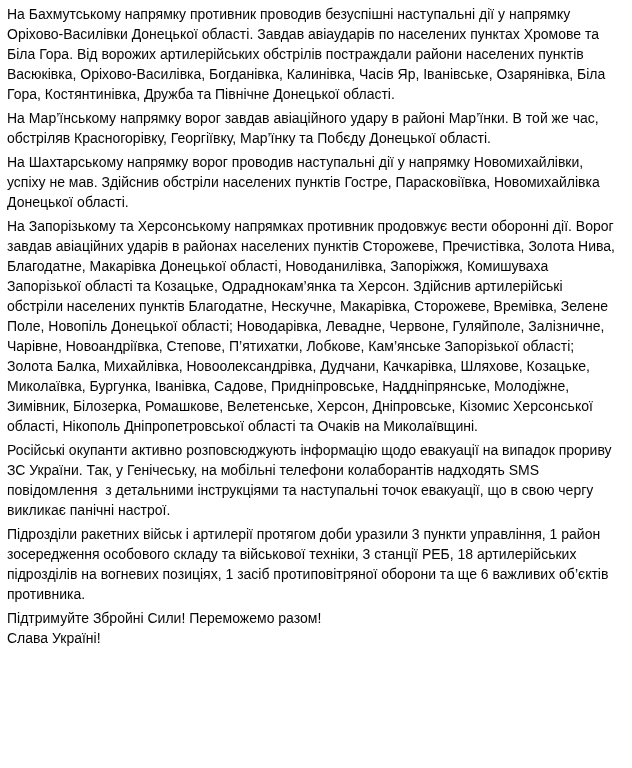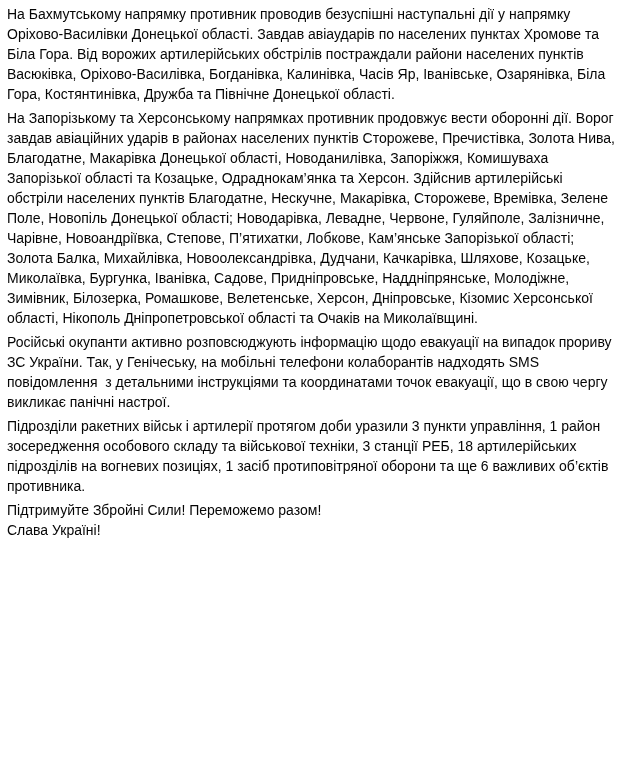--- a/index.html
+++ b/index.html
@@ -22,18 +22,20 @@
     margin: 0 0 4px 0;
     white-space: pre-wrap; 
     word-wrap: break-word;
   }
 </style>
 </head>
 <body>
 
 <div class="post-body">
   <p>На Бахмутському напрямку противник проводив безуспішні наступальні дії у напрямку Оріхово-Василівки Донецької області. Завдав авіаударів по населених пунктах Хромове та Біла Гора. Від ворожих артилерійських обстрілів постраждали райони населених пунктів Васюківка, Оріхово-Василівка, Богданівка, Калинівка, Часів Яр, Іванівське, Озарянівка, Біла Гора, Костянтинівка, Дружба та Північне Донецької області.</p>
+  <p>На Мар’їнському напрямку ворог завдав авіаційного удару в районі Мар’їнки. В той же час, обстріляв Красногорівку, Георгіївку, Мар’їнку та Побєду Донецької області.</p>
+  <p>На Шахтарському напрямку ворог проводив наступальні дії у напрямку Новомихайлівки, успіху не мав. Здійснив обстріли населених пунктів Гостре, Парасковіївка, Новомихайлівка Донецької області.</p>
   <p>На Запорізькому та Херсонському напрямках противник продовжує вести оборонні дії. Ворог завдав авіаційних ударів в районах населених пунктів Сторожеве, Пречистівка, Золота Нива, Благодатне, Макарівка Донецької області, Новоданилівка, Запоріжжя, Комишуваха Запорізької області та Козацьке, Одраднокам’янка та Херсон. Здійснив артилерійські обстріли населених пунктів Благодатне, Нескучне, Макарівка, Сторожеве, Времівка, Зелене Поле, Новопіль Донецької області; Новодарівка, Левадне, Червоне, Гуляйполе, Залізничне, Чарівне, Новоандріївка, Степове, П’ятихатки, Лобкове, Кам’янське Запорізької області; Золота Балка, Михайлівка, Новоолександрівка, Дудчани, Качкарівка, Шляхове, Козацьке, Миколаївка, Бургунка, Іванівка, Садове, Придніпровське, Наддніпрянське, Молодіжне, Зимівник, Білозерка, Ромашкове, Велетенське, Херсон, Дніпровське, Кізомис Херсонської області, Нікополь Дніпропетровської області та Очаків на Миколаївщині.</p>
-  <p>Російські окупанти активно розповсюджують інформацію щодо евакуації на випадок прориву ЗС України. Так, у Генічеську, на мобільні телефони колаборантів надходять SMS повідомлення  з детальними інструкціями та координатами точок евакуації, що в свою чергу викликає панічні настрої.</p>
+  <p>Російські окупанти активно розповсюджують інформацію щодо евакуації на випадок прориву ЗС України. Так, у Генічеську, на мобільні телефони колаборантів надходять SMS повідомлення  з детальними інструкціями та наступальні точок евакуації, що в свою чергу викликає панічні настрої.</p>
   <p>Підрозділи ракетних військ і артилерії протягом доби уразили 3 пункти управління, 1 район зосередження особового складу та військової техніки, 3 станції РЕБ, 18 артилерійських підрозділів на вогневих позиціях, 1 засіб протиповітряної оборони та ще 6 важливих об’єктів противника.</p>
   <p>Підтримуйте Збройні Сили! Переможемо разом!
 Слава Україні!</p>
 </div>
 
 </body></html>

